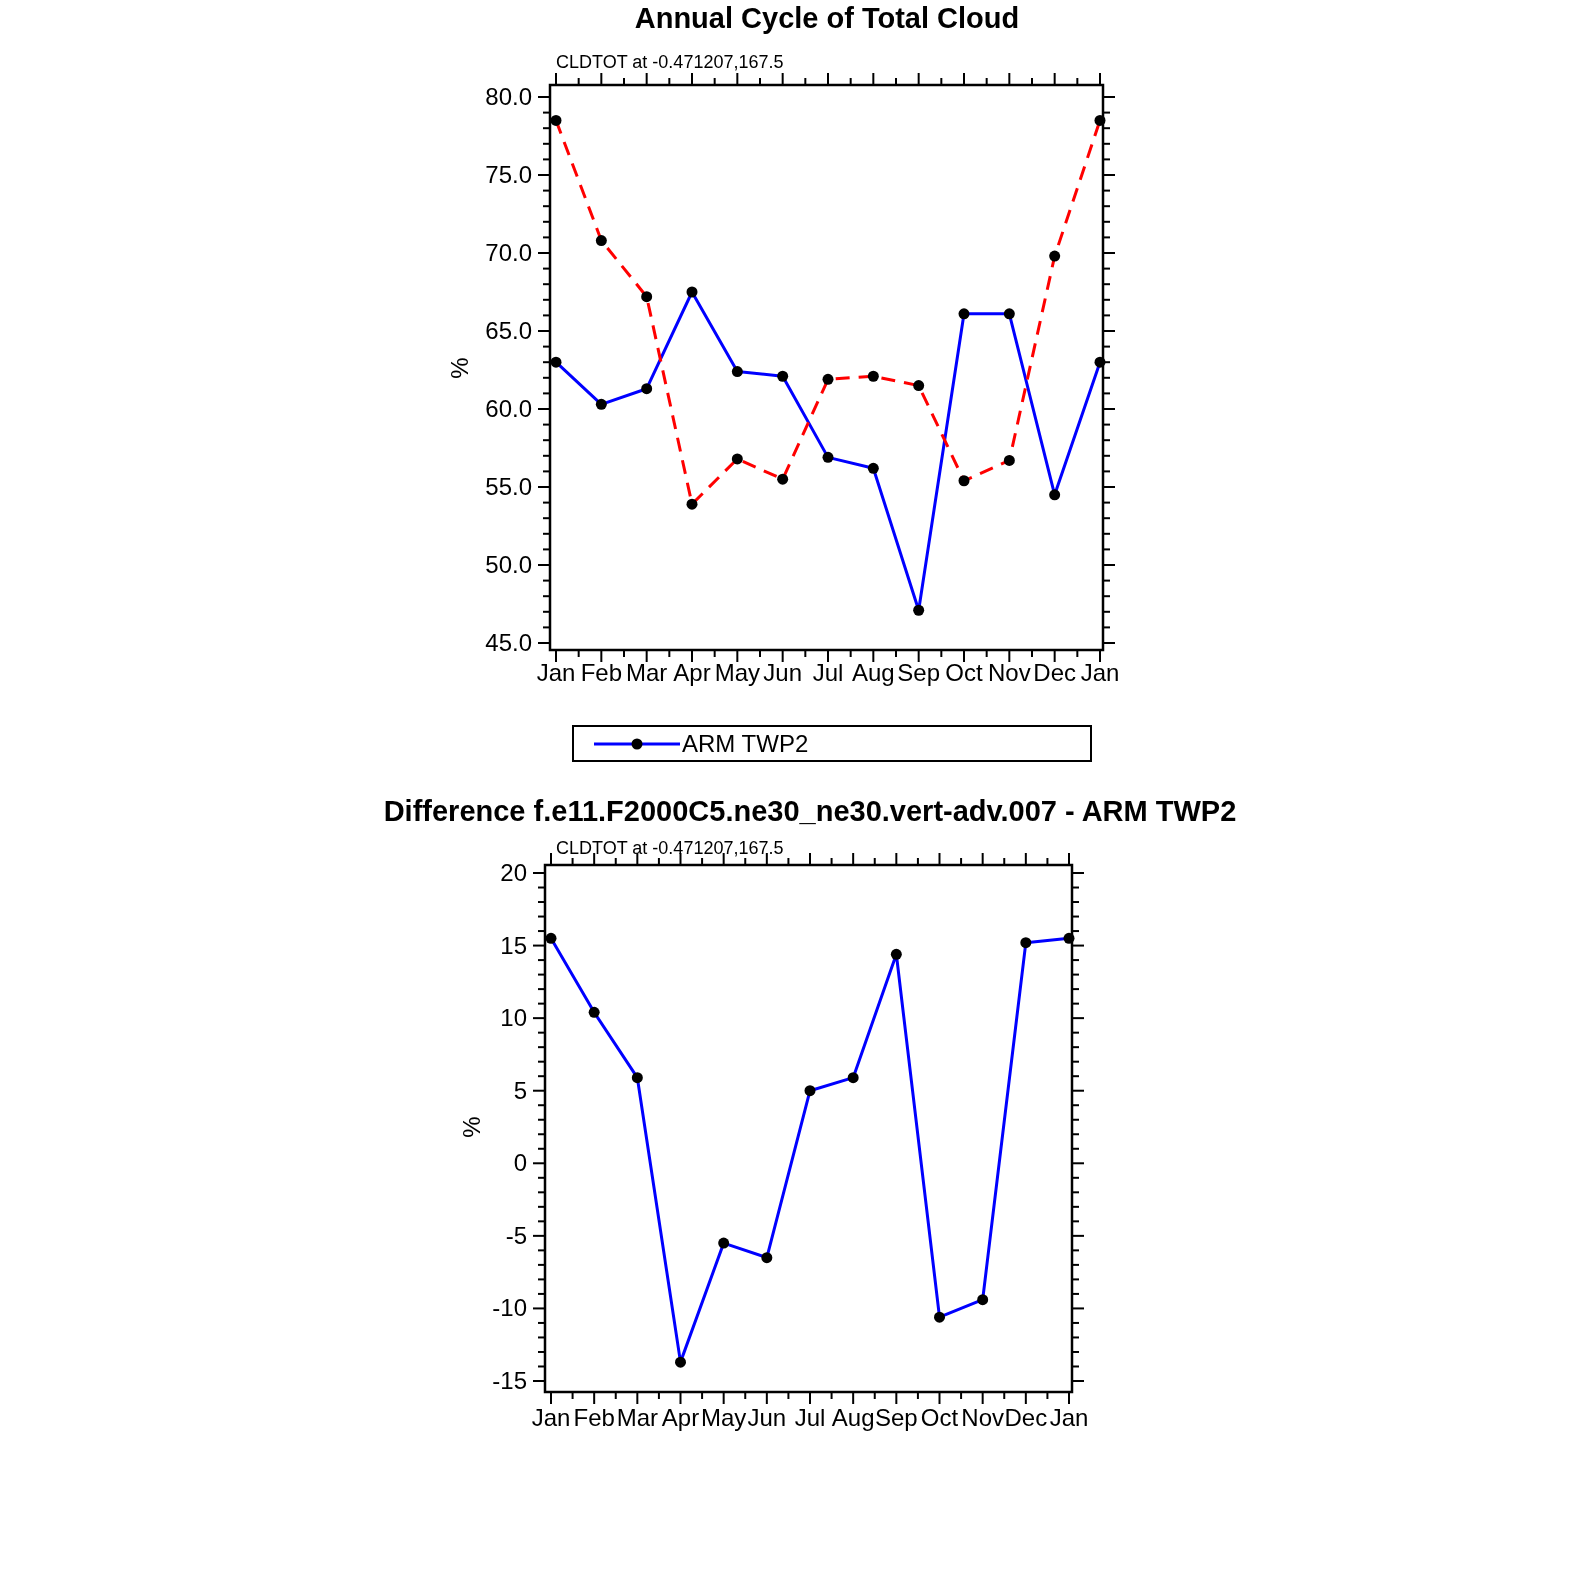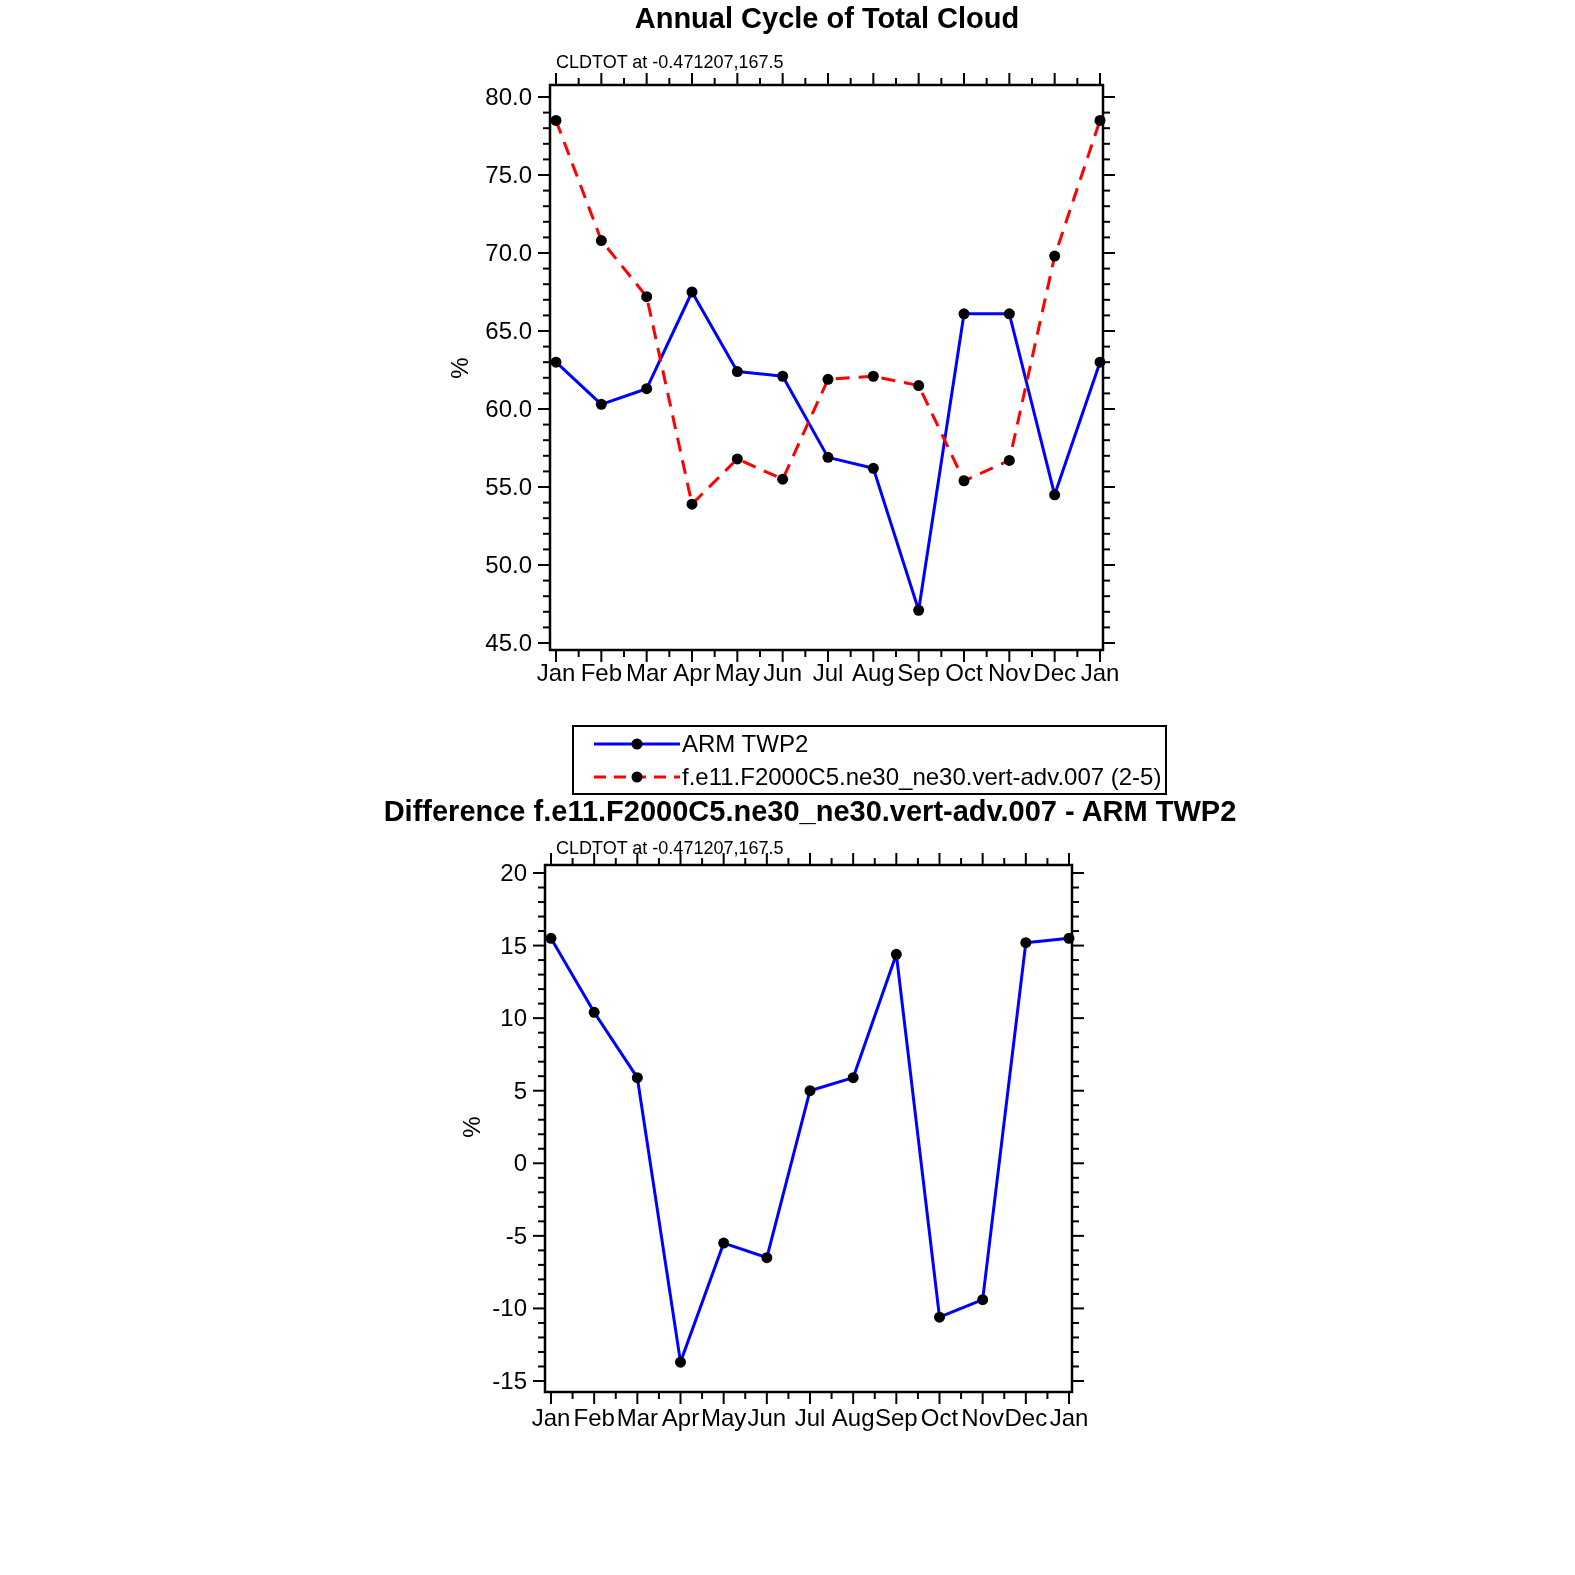--- a/index.html
+++ b/index.html
@@ -428,22 +428,15 @@
     </svg>
 
   <div class="legend">
       <div class="legend-row">
         <svg width="86" height="22" class="legend-sample">
           <line x1="0" y1="11" x2="86" y2="11" stroke="#0000ff" stroke-width="3"></line>
           <circle cx="43" cy="11" r="5.5" fill="#000000"></circle>
         </svg>
         <span class="legend-label">ARM TWP2</span>
       </div>
-      <div class="legend-row">
-        <svg width="86" height="22" class="legend-sample">
-          <line x1="0" y1="11" x2="86" y2="11" stroke="#ff0000" stroke-width="3" stroke-dasharray="12 8"></line>
-          <circle cx="43" cy="11" r="5.5" fill="#000000"></circle>
-        </svg>
-        <span class="legend-label">f.e11.F2000C5.ne30_ne30.vert-adv.007 (2-5)</span>
-      </div>
     </div>
 
 </div>
 
 </body></html>

